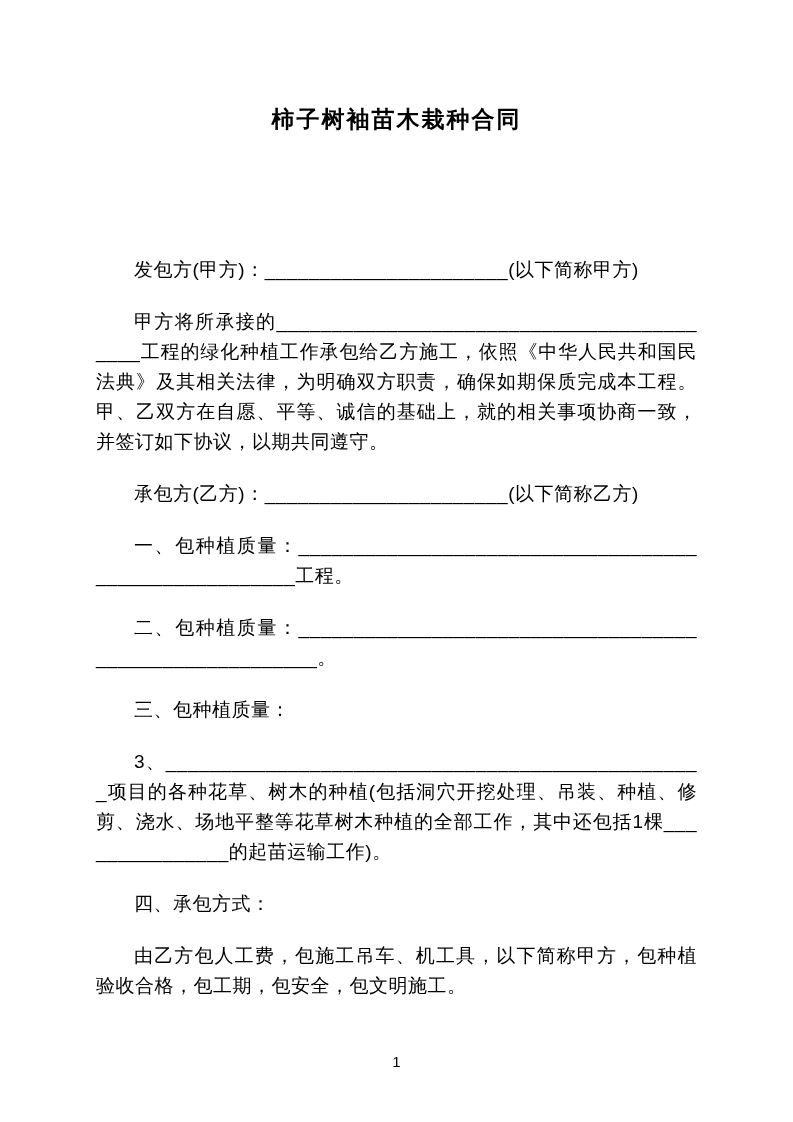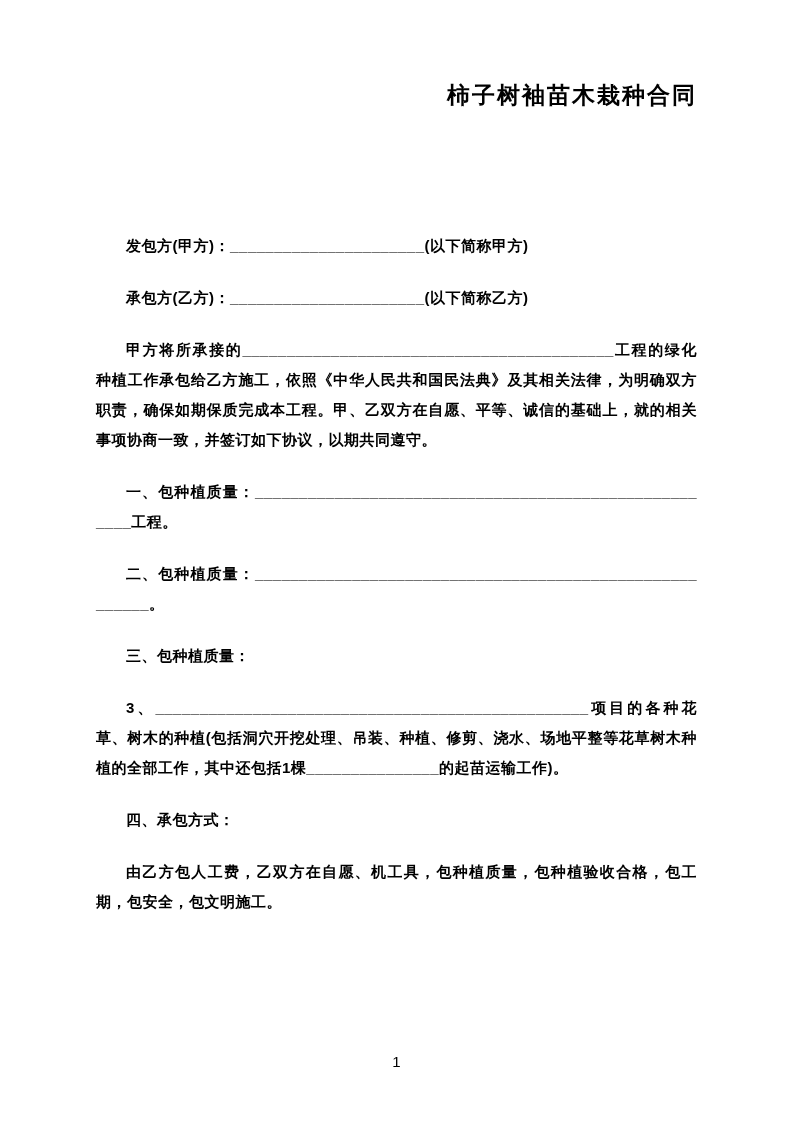--- a/index.html
+++ b/index.html
@@ -14,37 +14,37 @@
     margin: 0 auto;
     background: #ffffff;
     box-sizing: border-box;
     padding: 0 96px;
     overflow: hidden;
     color: #000000;
     font-family: "Liberation Sans", "DejaVu Sans", sans-serif;
   }
   .doc-title {
     margin: 0;
-    padding-top: 80px;
-    text-align: right;
+    padding-top: 104px;
+    text-align: center;
     font-size: 23px;
     font-weight: 700;
     letter-spacing: 2px;
   }
   .doc-body {
     padding-top: 98px;
   }
   .para {
-    font-size: 15px;
+    font-size: 19px;
     line-height: 30px;
     margin: 22px 0;
     text-indent: 2em;
     text-align: justify;
     word-break: break-all;
-    font-weight: 700;
+    font-weight: 400;
     letter-spacing: 0.5px;
   }
   .page-number {
     position: absolute;
     bottom: 52px;
     left: 0;
     right: 0;
     text-align: center;
     font-size: 15px;
     font-weight: 400;
@@ -54,34 +54,34 @@
 <body>
 
 <div class="page">
 
   <h1 class="doc-title">柿子树袖苗木栽种合同</h1>
 
   <div class="doc-body">
 
     <p class="para">发包方(甲方)：______________________(以下简称甲方)</p>
 
+    <p class="para">甲方将所承接的__________________________________________工程的绿化种植工作承包给乙方施工，依照《中华人民共和国民法典》及其相关法律，为明确双方职责，确保如期保质完成本工程。甲、乙双方在自愿、平等、诚信的基础上，就的相关事项协商一致，并签订如下协议，以期共同遵守。</p>
+
     <p class="para">承包方(乙方)：______________________(以下简称乙方)</p>
-
-    <p class="para">甲方将所承接的__________________________________________工程的绿化种植工作承包给乙方施工，依照《中华人民共和国民法典》及其相关法律，为明确双方职责，确保如期保质完成本工程。甲、乙双方在自愿、平等、诚信的基础上，就的相关事项协商一致，并签订如下协议，以期共同遵守。</p>
 
     <p class="para">一、包种植质量：______________________________________________________工程。</p>
 
     <p class="para">二、包种植质量：________________________________________________________。</p>
 
     <p class="para">三、包种植质量：</p>
 
     <p class="para">3、_________________________________________________项目的各种花草、树木的种植(包括洞穴开挖处理、吊装、种植、修剪、浇水、场地平整等花草树木种植的全部工作，其中还包括1棵_______________的起苗运输工作)。</p>
 
 
     <p class="para">四、承包方式：</p>
 
-    <p class="para">由乙方包人工费，乙双方在自愿、机工具，包种植质量，包种植验收合格，包工期，包安全，包文明施工。</p>
+    <p class="para">由乙方包人工费，包施工吊车、机工具，以下简称甲方，包种植验收合格，包工期，包安全，包文明施工。</p>
 
   </div>
 
   <div class="page-number">1</div>
 
 </div>
 
 </body></html>

